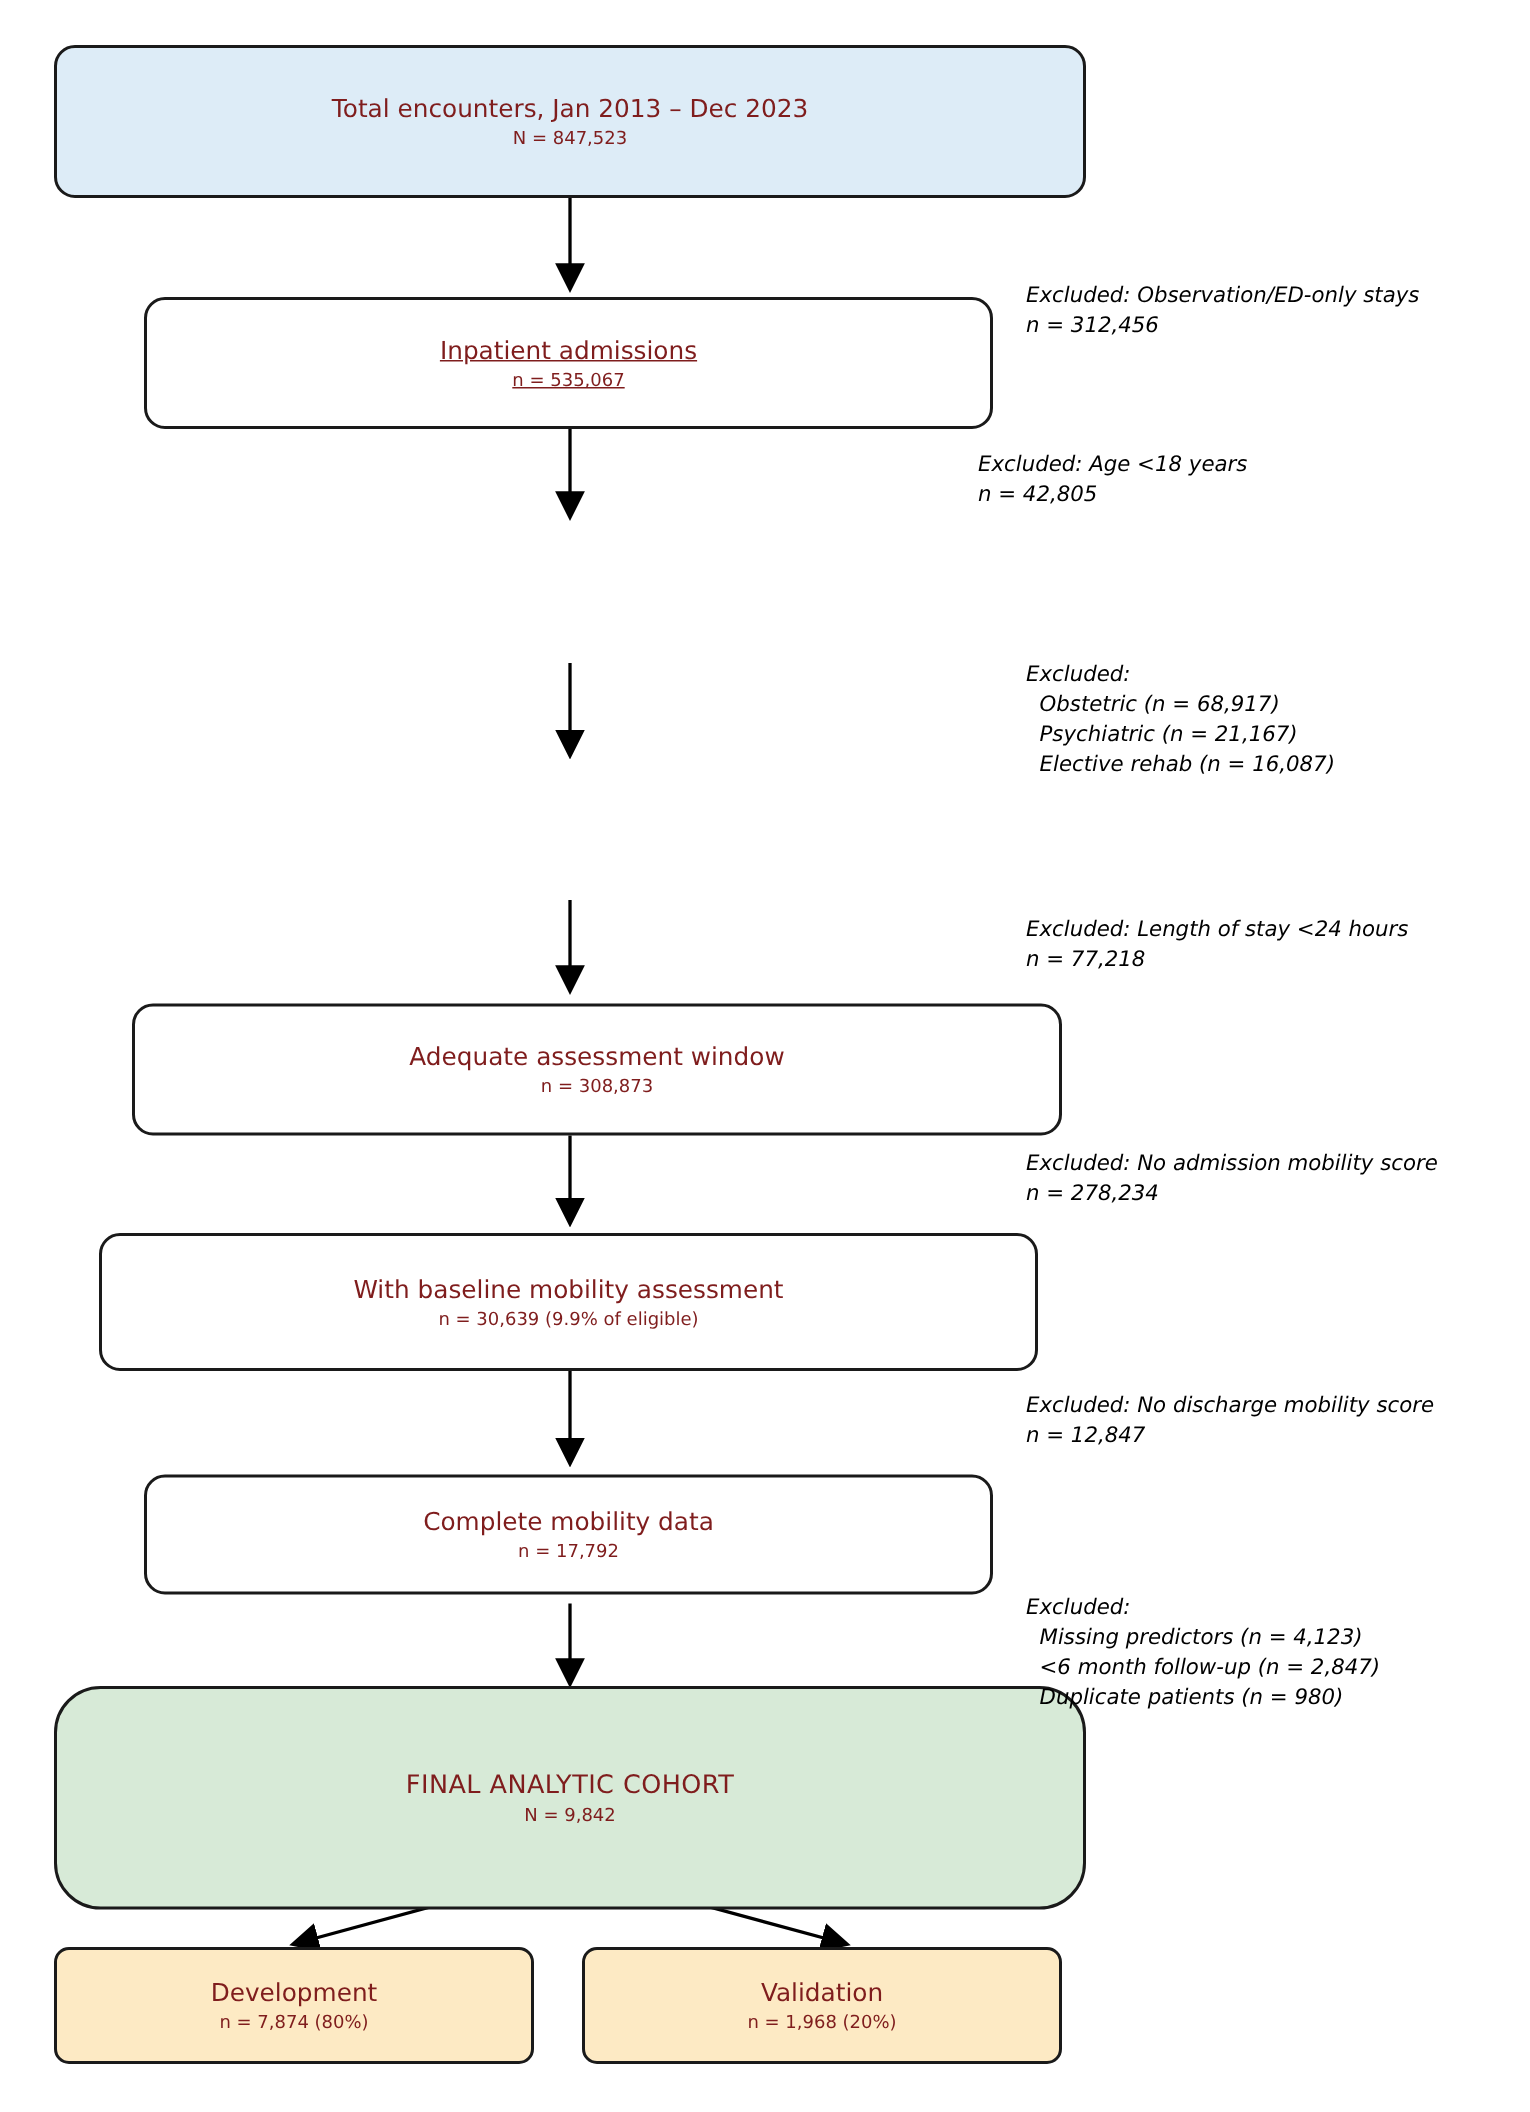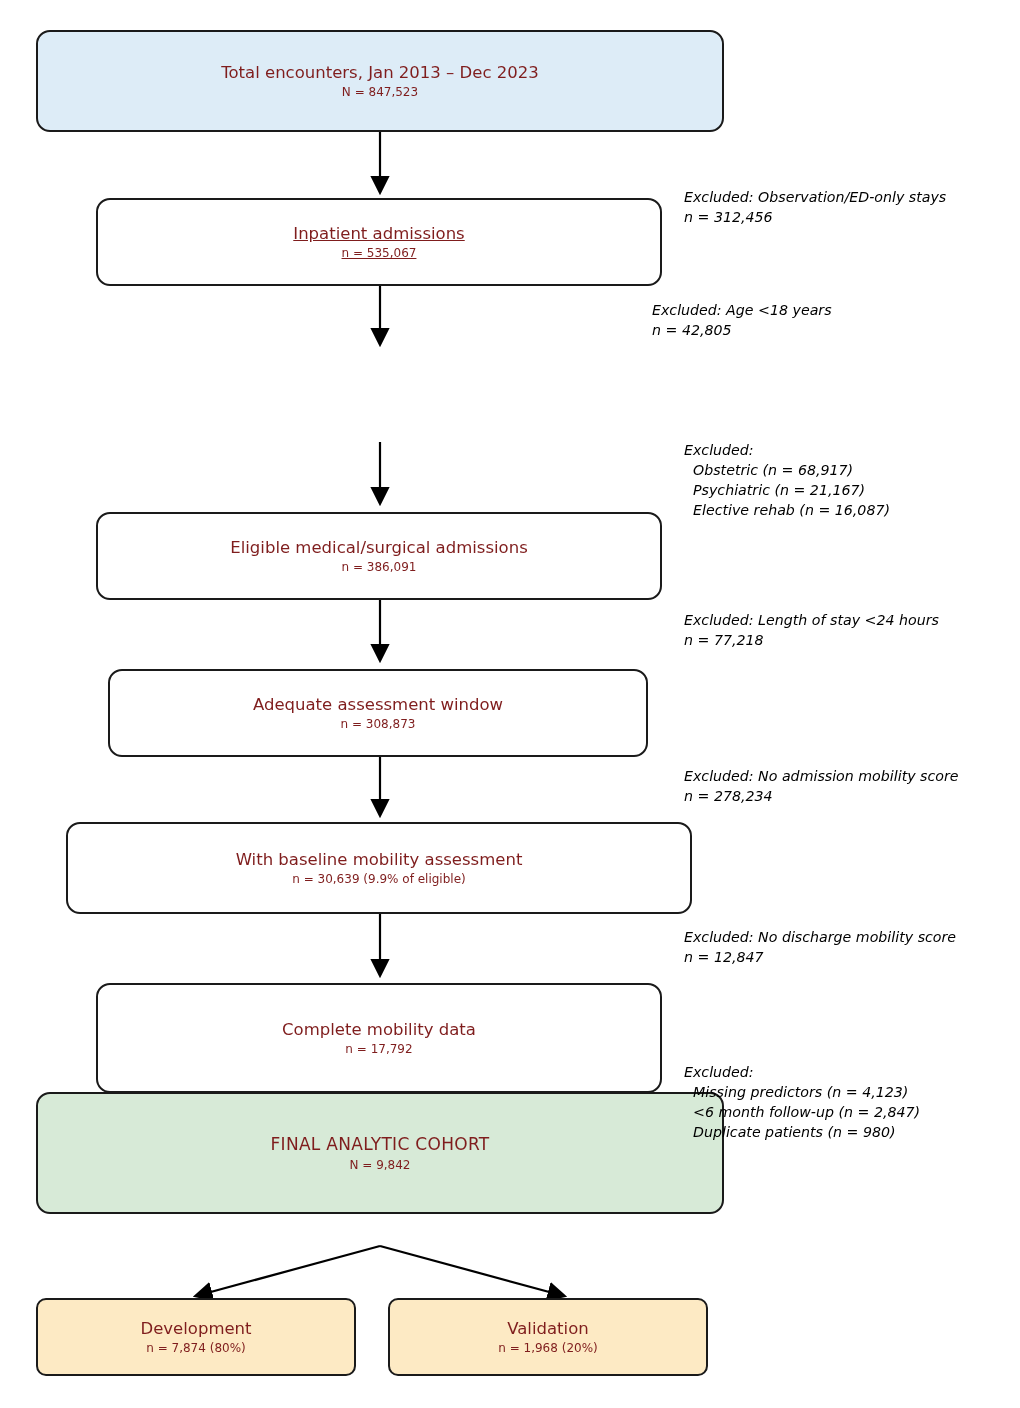--- a/index.html
+++ b/index.html
@@ -94,41 +94,37 @@
     <div class="line1">Total encounters, Jan 2013 – Dec 2023</div>
     <div class="line2">N = 847,523</div>
   </div>
 
   <div class="node" style="left:96px; top:198px; width:566px; height:88px;text-decoration:underline;">
     <div class="line1">Inpatient admissions</div>
     <div class="line2">n = 535,067</div>
   </div>
 
 
-  <div class="node" style="left:96px; top:512px; width:566px; height:88px;">
-    <div class="line1">Eligible medical/surgical admissions</div>
-    <div class="line2">n = 386,091</div>
-  </div>
 
-  <div class="node" style="left:108px; top:669px; width:540px; height:88px;">
+  <div class="node" style="left:88px; top:669px; width:620px; height:88px;">
     <div class="line1">Adequate assessment window</div>
     <div class="line2">n = 308,873</div>
   </div>
 
   <div class="node" style="left:66px; top:822px; width:626px; height:92px;">
     <div class="line1">With baseline mobility assessment</div>
     <div class="line2">n = 30,639 (9.9% of eligible)</div>
   </div>
 
-  <div class="node" style="left:96px; top:983px; width:566px; height:110px;">
+  <div class="node" style="left:96px; top:983px; width:566px; height:80px;">
     <div class="line1">Complete mobility data</div>
     <div class="line2">n = 17,792</div>
   </div>
 
-  <div class="node final" style="left:36px; top:1092px; width:688px; height:122px;">
+  <div class="node final" style="left:36px; top:1124px; width:688px; height:149px;border-radius:31px;">
     <div class="line1">FINAL ANALYTIC COHORT</div>
     <div class="line2">N = 9,842</div>
   </div>
 
   <div class="node split" style="left:36px; top:1298px; width:320px; height:78px;">
     <div class="line1">Development</div>
     <div class="line2">n = 7,874 (80%)</div>
   </div>
 
   <div class="node split" style="left:388px; top:1298px; width:320px; height:78px;">

